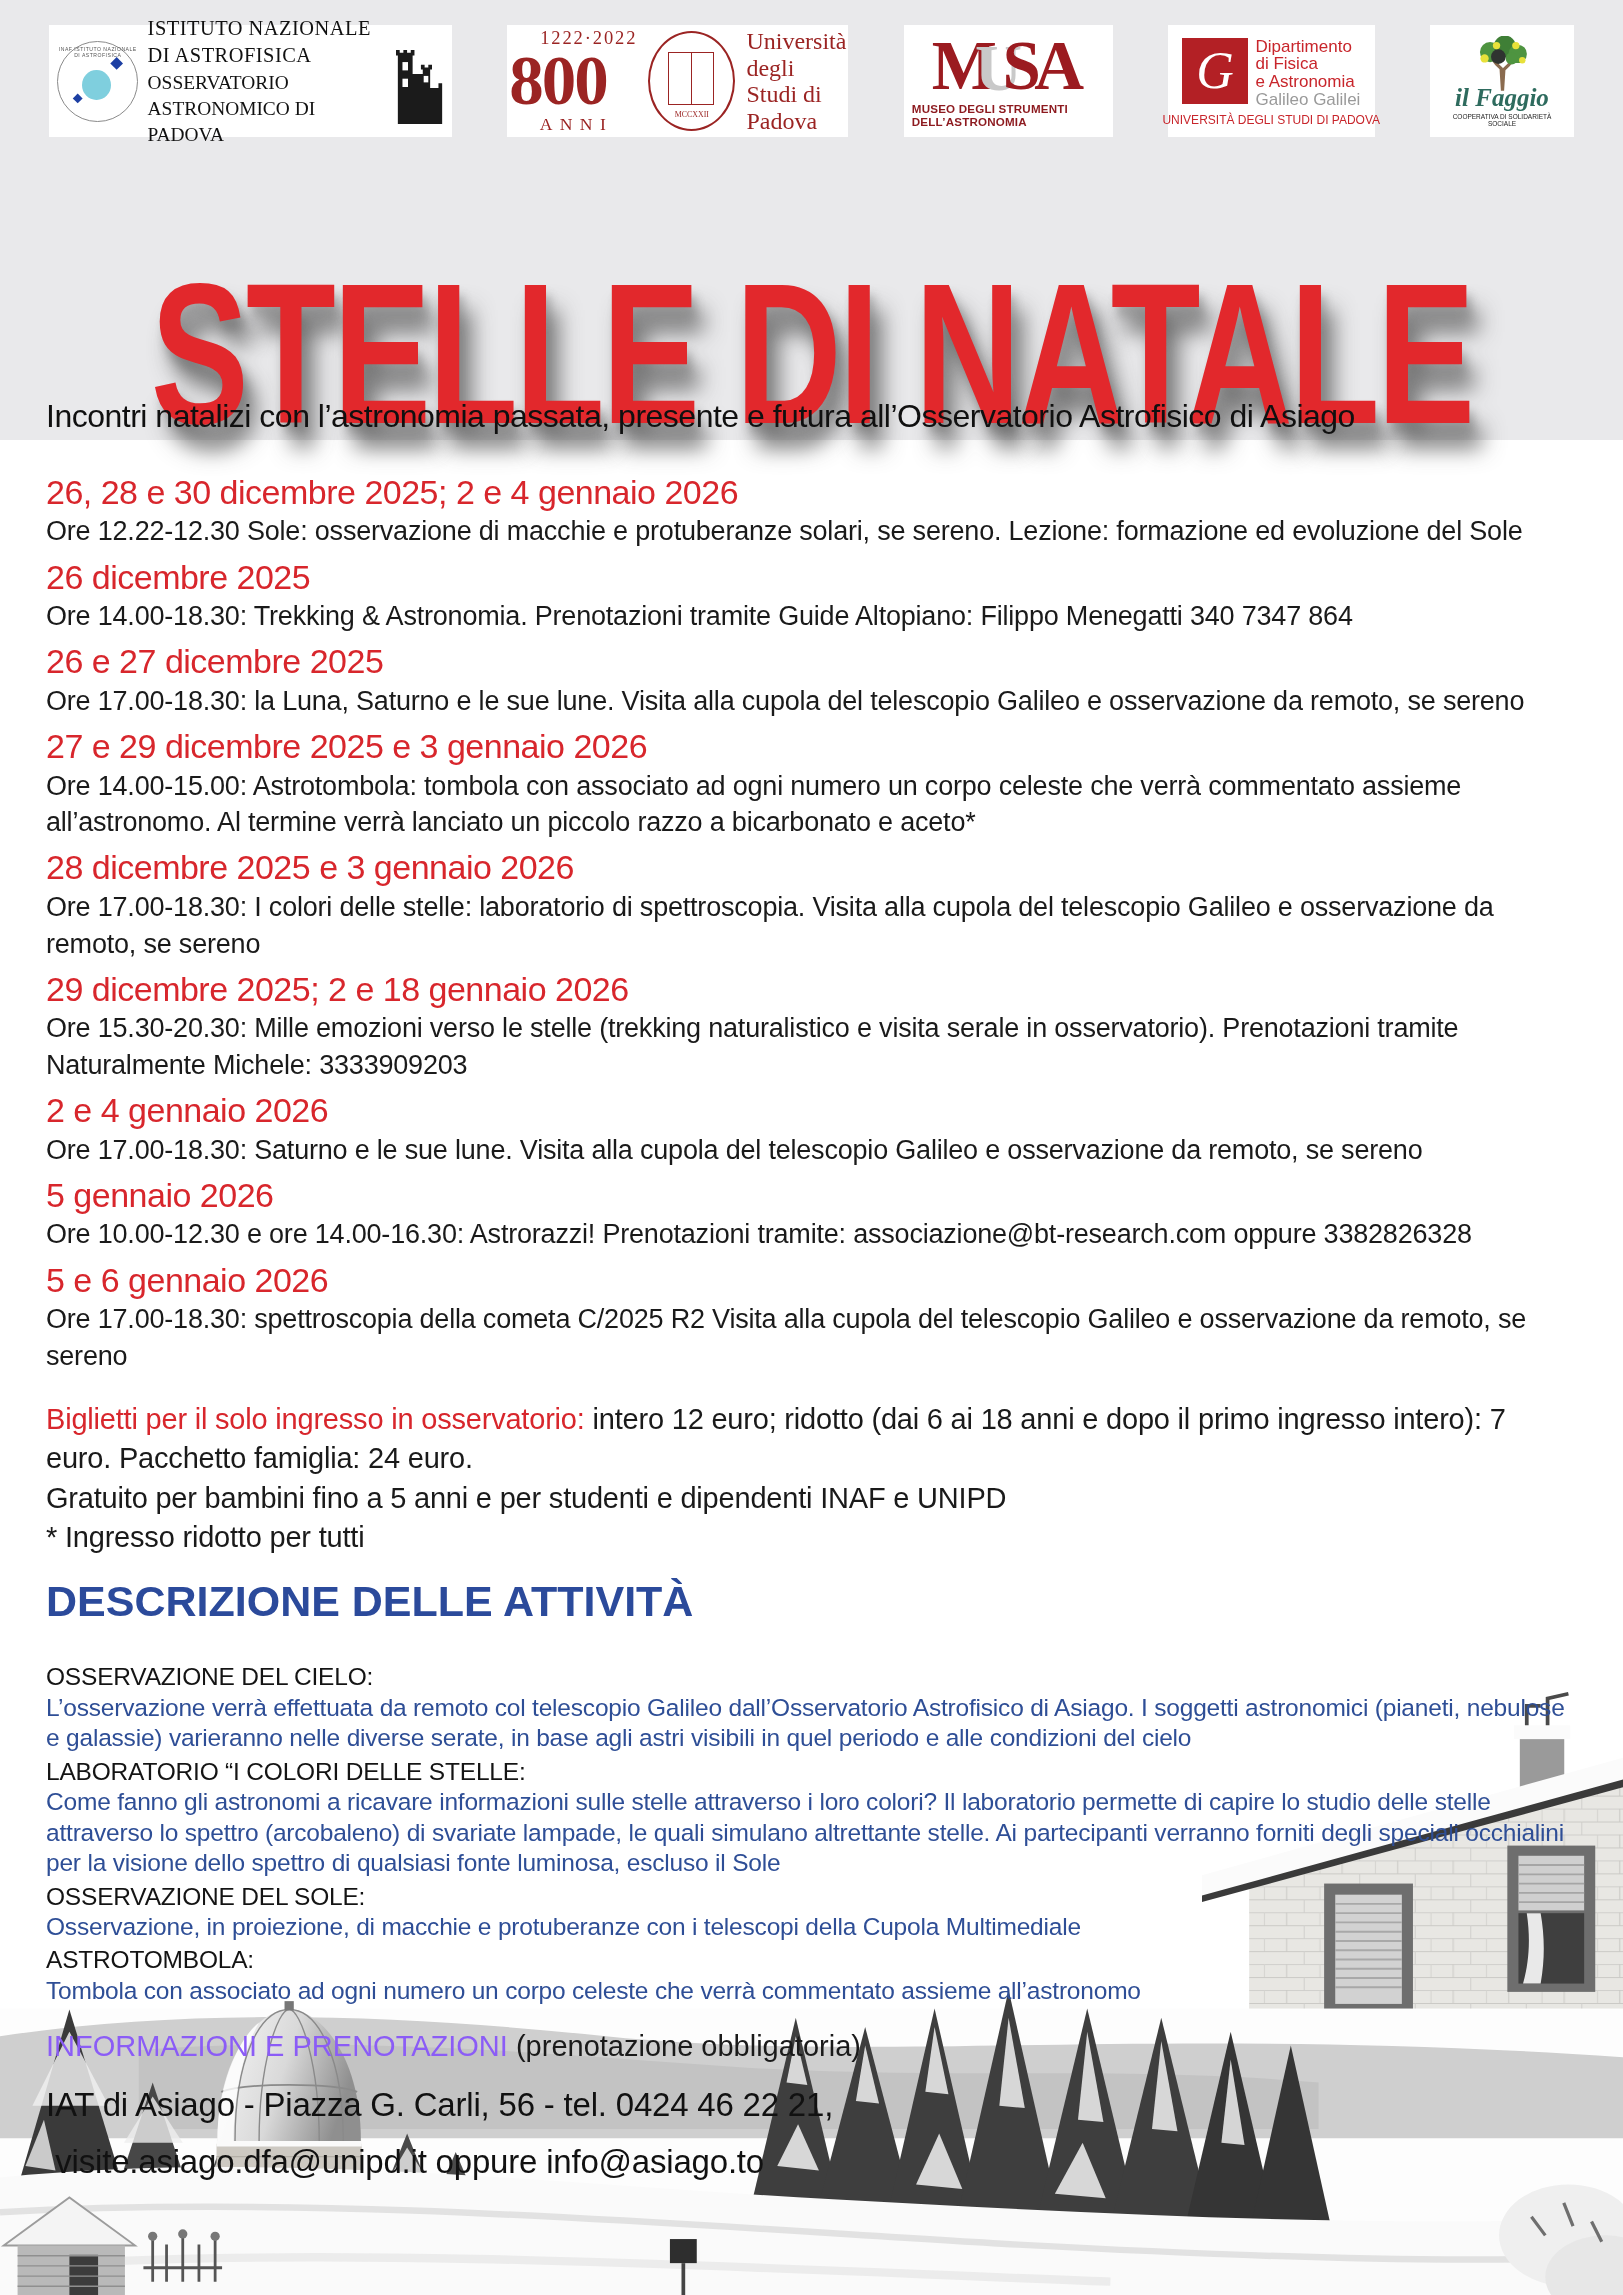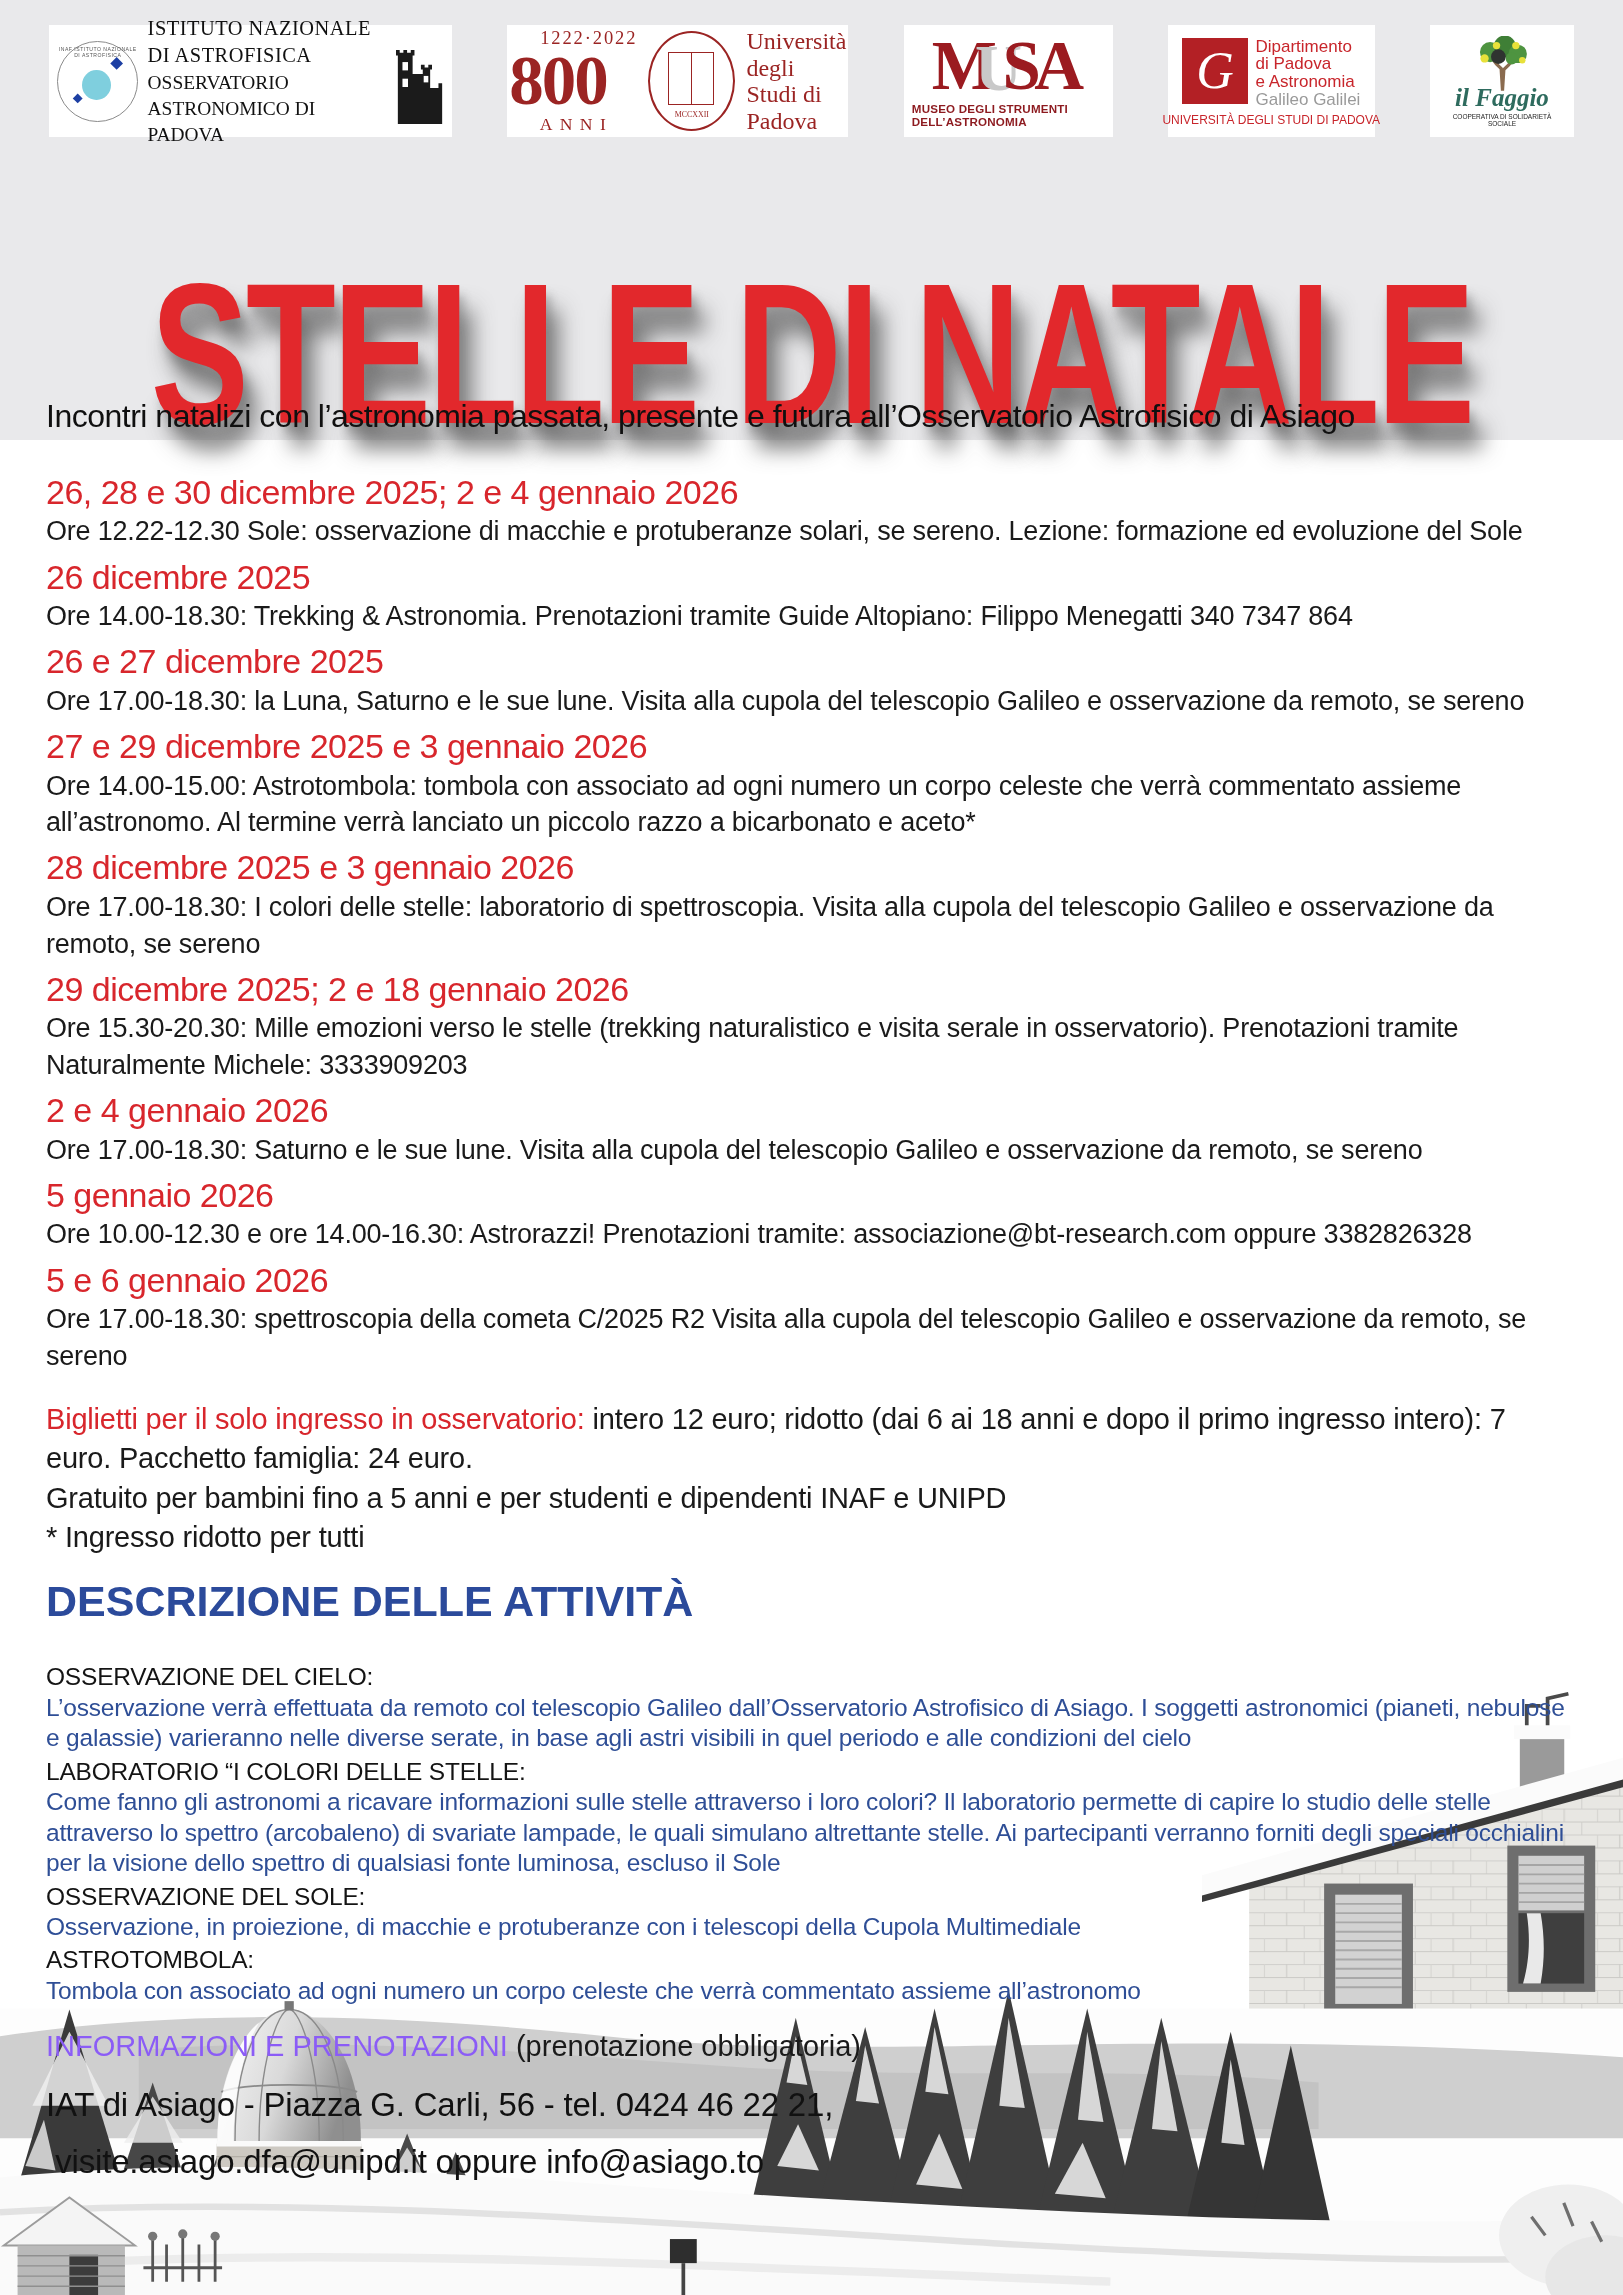--- a/index.html
+++ b/index.html
@@ -139,21 +139,21 @@
     <div class="msa-caption">MUSEO DEGLI STRUMENTI DELL’ASTRONOMIA</div>
   </div>
 
   <div class="logo-box logo-dfa">
     <div class="dfa-row">
       <div class="dfa-square">
         <span>G</span>
       </div>
       <div class="dfa-lines">
         <div class="red">Dipartimento</div>
-        <div class="red">di Padova</div>
+        <div class="red">di Fisica</div>
         <div class="red">e Astronomia</div>
         <div class="gray">Galileo Galilei</div>
       </div>
     </div>
     <div class="dfa-caption">UNIVERSITÀ DEGLI STUDI DI PADOVA</div>
   </div>
 
   <div class="logo-box logo-faggio">
     <svg width="69" height="56" viewBox="0 0 150 120">
       <path d="M75 118 L72 70 C60 60 50 46 52 34 M75 118 L78 72 C90 62 100 50 98 40" stroke="#8a6b4f" stroke-width="7" fill="none"></path>

